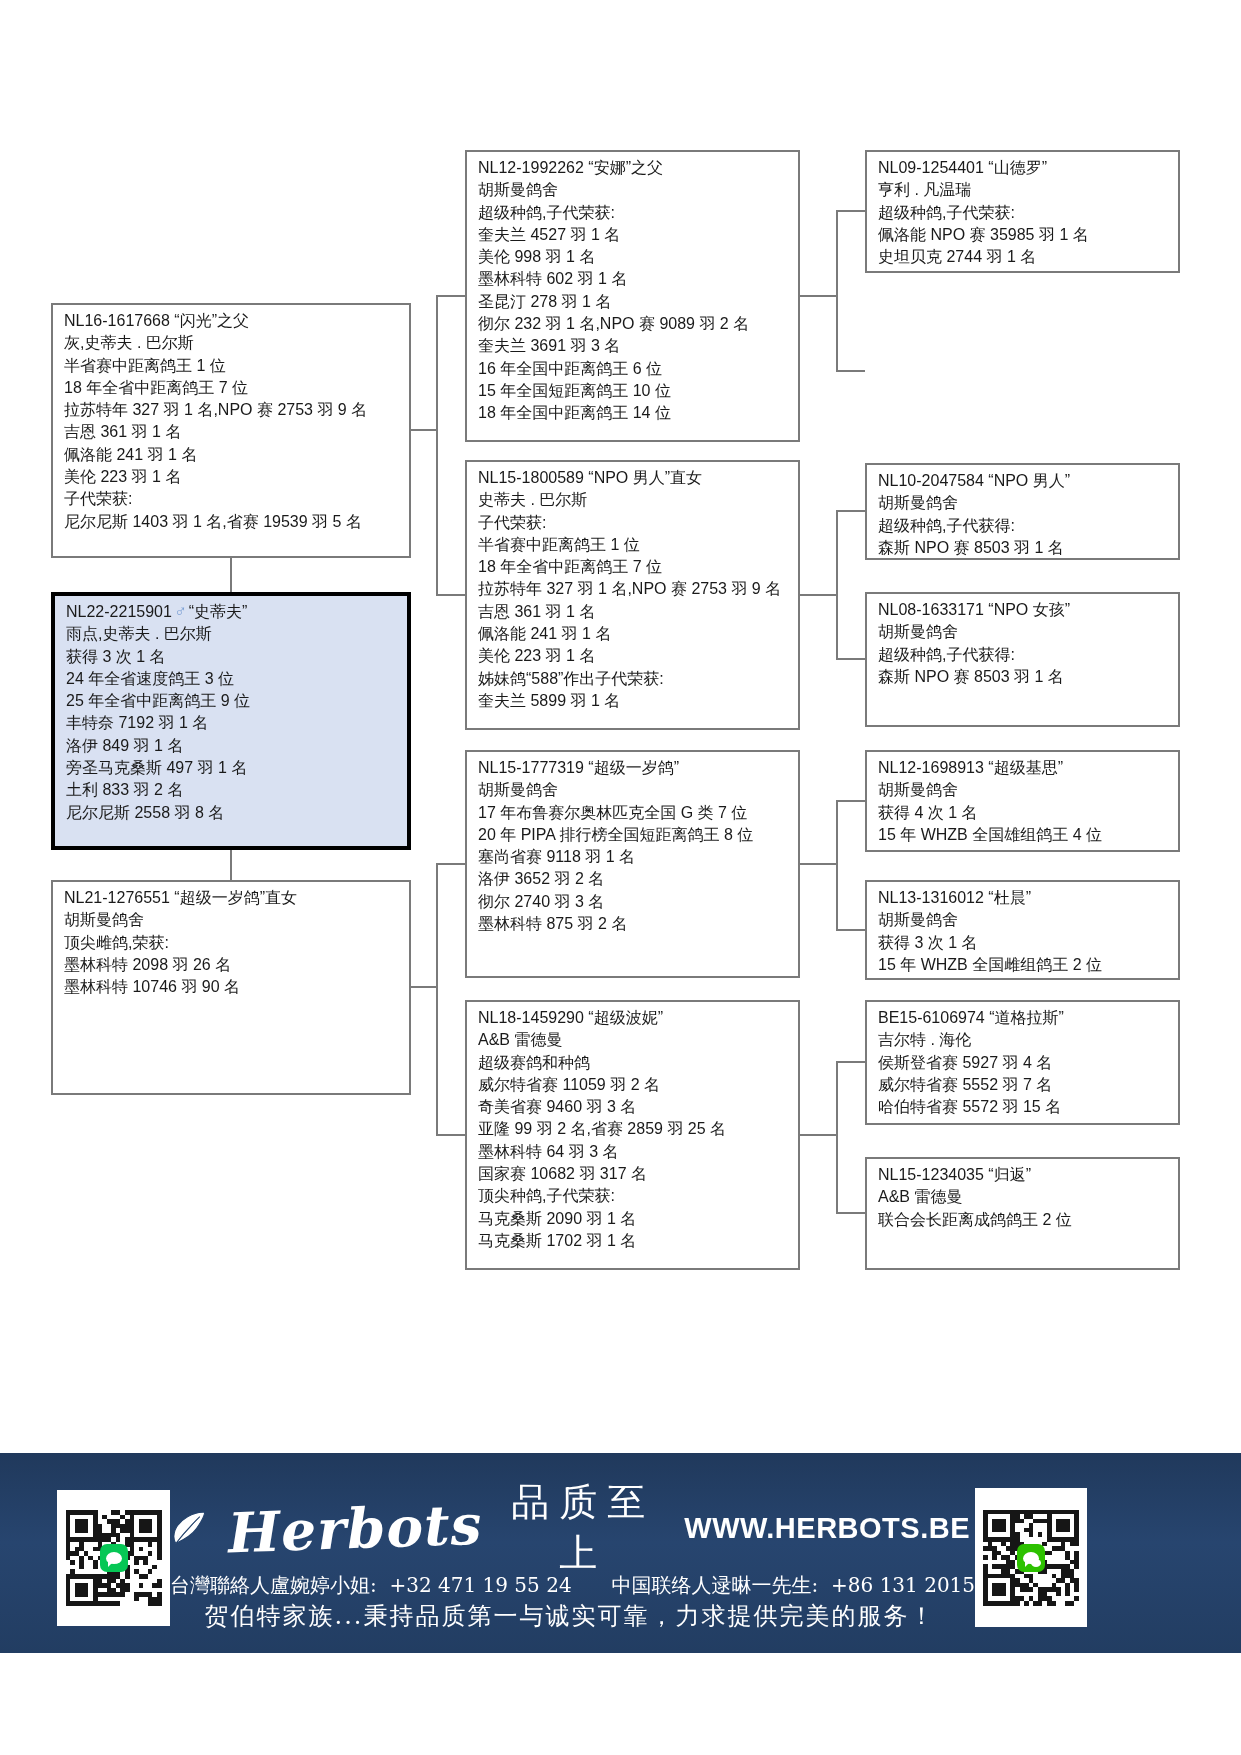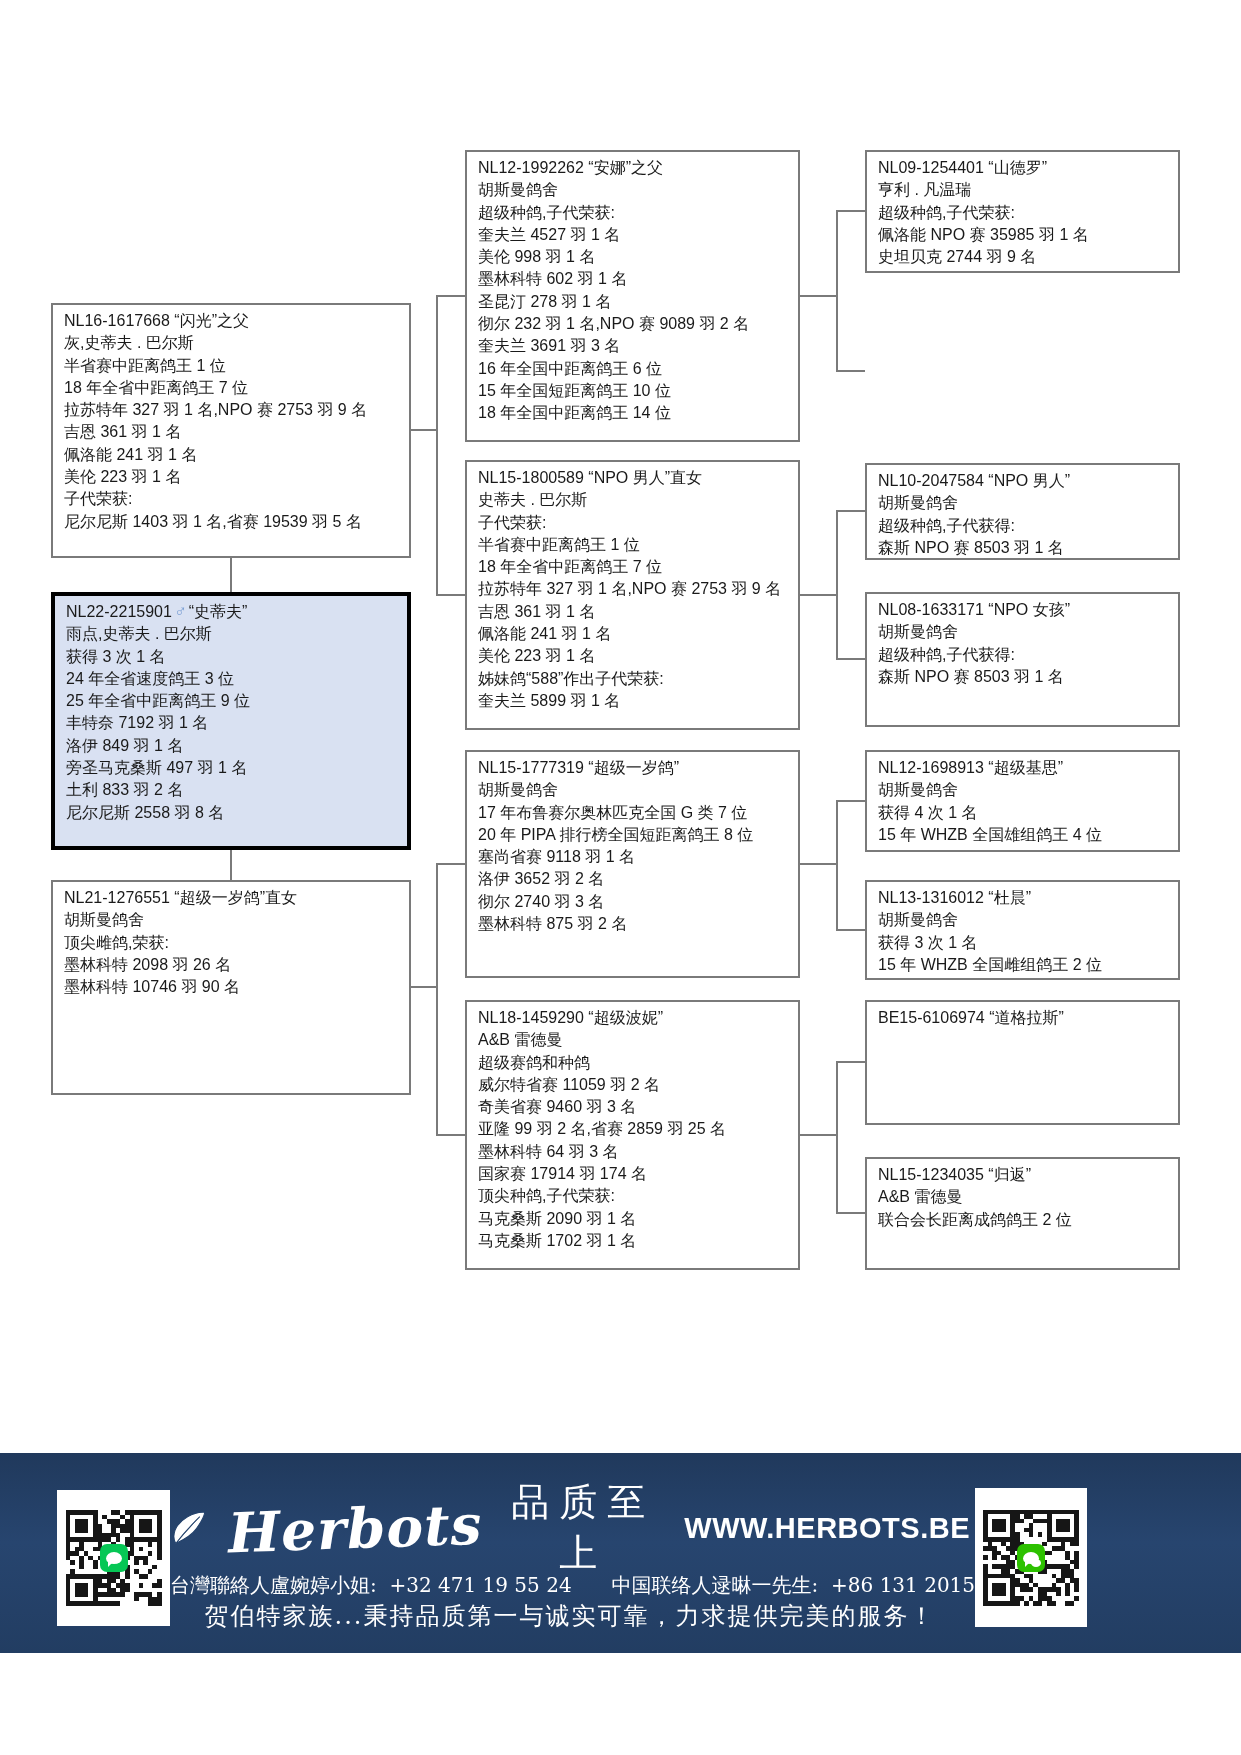--- a/index.html
+++ b/index.html
@@ -159,34 +159,34 @@
 
   <div class="box" style="left:465px;top:1000px;width:335px;height:270px;">
     <div class="title">NL18-1459290 “超级波妮”</div>
     <div>
         <div>A&amp;B 雷德曼</div>
         <div>超级赛鸽和种鸽</div>
         <div>威尔特省赛 11059 羽 2 名</div>
         <div>奇美省赛 9460 羽 3 名</div>
         <div>亚隆 99 羽 2 名,省赛 2859 羽 25 名</div>
         <div>墨林科特 64 羽 3 名</div>
-        <div>国家赛 17914 羽 174 名</div>
+        <div>国家赛 10682 羽 317 名</div>
         <div>顶尖种鸽,子代荣获:</div>
         <div>马克桑斯 2090 羽 1 名</div>
         <div>马克桑斯 1702 羽 1 名</div>
       </div>
   </div>
 
   <div class="box" style="left:865px;top:150px;width:315px;height:123px;">
     <div class="title">NL09-1254401 “山德罗”</div>
     <div>
         <div>亨利 . 凡温瑞</div>
         <div>超级种鸽,子代荣获:</div>
         <div>佩洛能 NPO 赛 35985 羽 1 名</div>
-        <div>史坦贝克 2744 羽 9 名</div>
+        <div>史坦贝克 2744 羽 1 名</div>
       </div>
   </div>
 
 
   <div class="box" style="left:865px;top:463px;width:315px;height:97px;">
     <div class="title">NL10-2047584 “NPO 男人”</div>
     <div>
         <div>胡斯曼鸽舍</div>
         <div>超级种鸽,子代获得:</div>
         <div>森斯 NPO 赛 8503 羽 1 名</div>
@@ -215,20 +215,26 @@
     <div class="title">NL13-1316012 “杜晨”</div>
     <div>
         <div>胡斯曼鸽舍</div>
         <div>获得 3 次 1 名</div>
         <div>15 年 WHZB 全国雌组鸽王 2 位</div>
       </div>
   </div>
 
   <div class="box" style="left:865px;top:1000px;width:315px;height:125px;">
     <div class="title">BE15-6106974 “道格拉斯”</div>
+    <div>
+        <div>吉尔特 . 海伦</div>
+        <div>侯斯登省赛 5927 羽 4 名</div>
+        <div>威尔特省赛 5552 羽 7 名</div>
+        <div>哈伯特省赛 5572 羽 15 名</div>
+      </div>
   </div>
 
   <div class="box" style="left:865px;top:1157px;width:315px;height:113px;">
     <div class="title">NL15-1234035 “归返”</div>
     <div>
         <div>A&amp;B 雷德曼</div>
         <div>联合会长距离成鸽鸽王 2 位</div>
       </div>
   </div>
 

